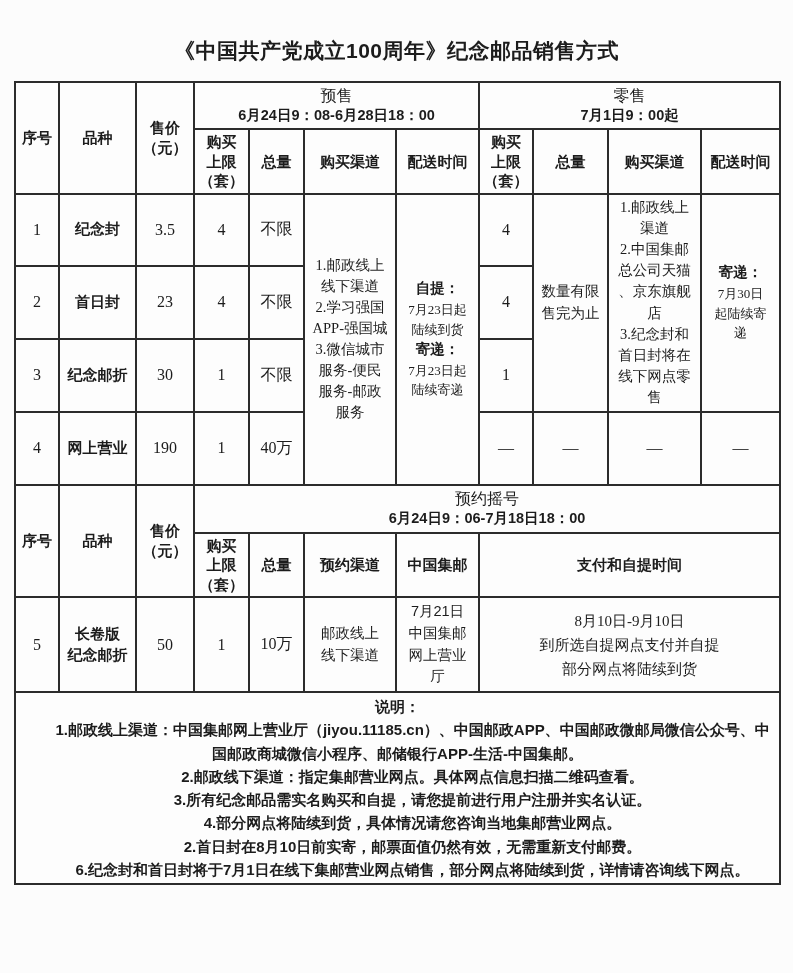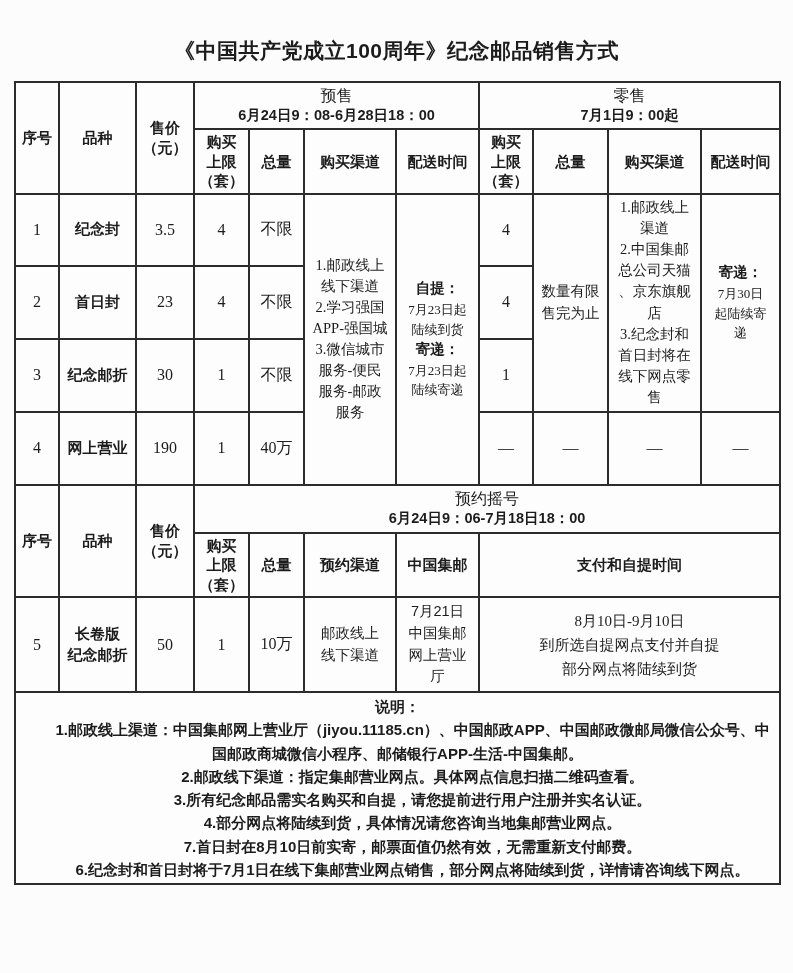--- a/index.html
+++ b/index.html
@@ -214,20 +214,20 @@
 部分网点将陆续到货</td>
     </tr>
 
     <tr style="height:180px">
       <td colspan="11" class="notes-cell">
         <p class="nhead">说明：</p>
         <p>1.邮政线上渠道：中国集邮网上营业厅（jiyou.11185.cn）、中国邮政APP、中国邮政微邮局微信公众号、中国邮政商城微信小程序、邮储银行APP-生活-中国集邮。</p>
         <p>2.邮政线下渠道：指定集邮营业网点。具体网点信息扫描二维码查看。</p>
         <p>3.所有纪念邮品需实名购买和自提，请您提前进行用户注册并实名认证。</p>
         <p>4.部分网点将陆续到货，具体情况请您咨询当地集邮营业网点。</p>
-        <p>7.首日封在8月10日前实寄，邮票面值仍然有效，无需重新支付邮费。</p>
+        <p>2.首日封在8月10日前实寄，邮票面值仍然有效，无需重新支付邮费。</p>
         <p>6.纪念封和首日封将于7月1日在线下集邮营业网点销售，部分网点将陆续到货，详情请咨询线下网点。</p>
       </td>
     </tr>
   </tbody>
     </table>
 
 </div>
 
 </body></html>

